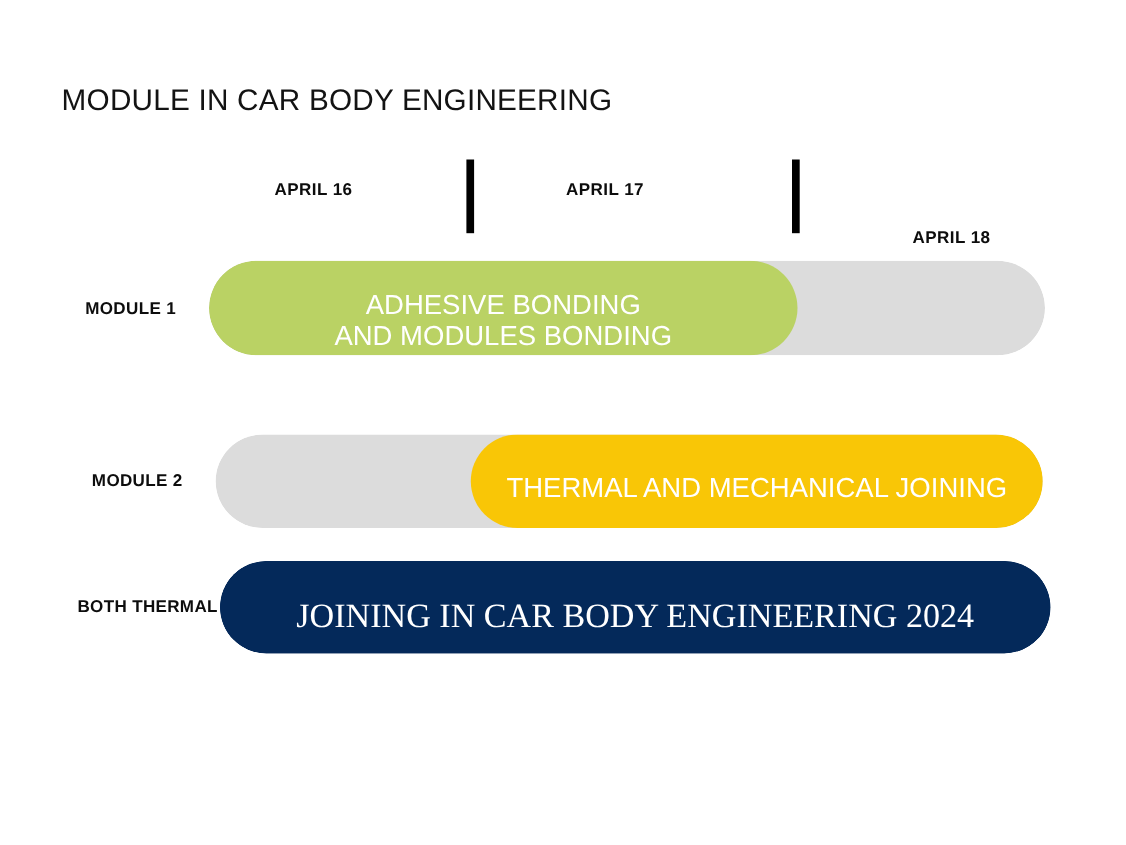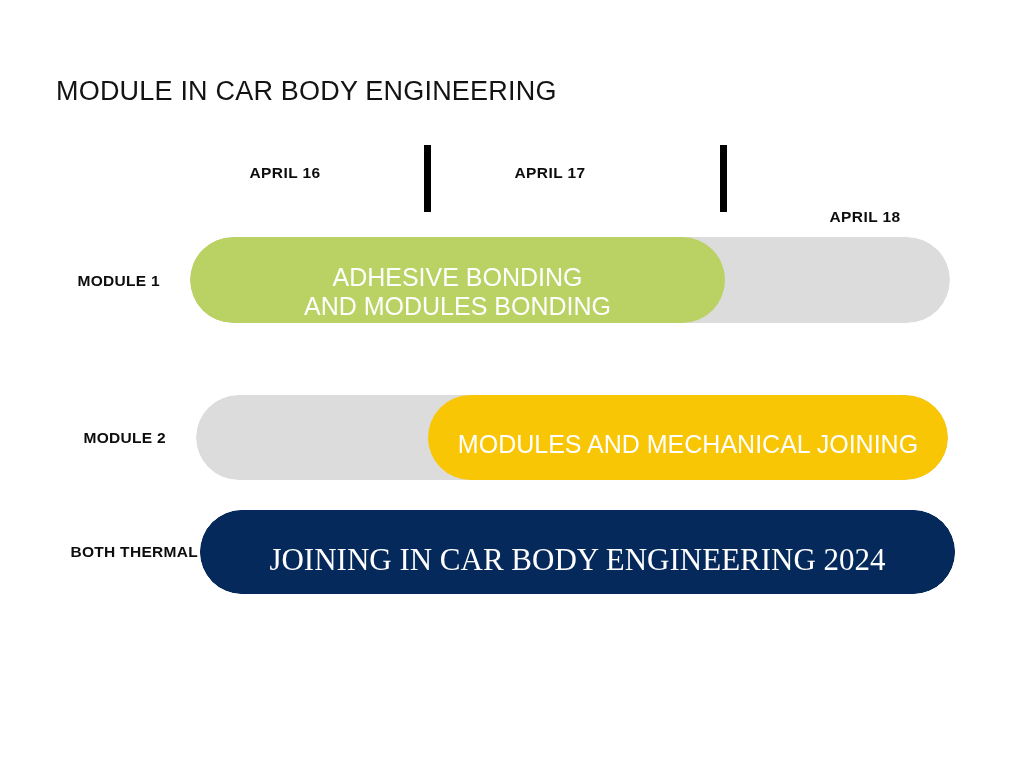--- a/index.html
+++ b/index.html
@@ -151,21 +151,21 @@
     </div>
   </div>
 
   <div class="row" id="row-module-2">
     <div class="row-label">MODULE 2</div>
     <div class="track">
       <div class="track-bg" style="background: rgb(220, 220, 220);"></div>
       <div class="fill" style="left: 30.9%; width: 69.1%; background: rgb(249, 198, 6);"></div>
     </div>
     <div class="bar-text">
-      <span>MODULES AND MECHANICAL JOINING</span>
+      <span>THERMAL AND MECHANICAL JOINING</span>
     </div>
   </div>
 
   <div class="row" id="row-both-modules">
     <div class="row-label">BOTH THERMAL</div>
     <div class="track">
       <div class="track-bg" style="background: rgb(4, 41, 90);"></div>
       <div class="fill" style="left: 0%; width: 100%; background: rgb(4, 41, 90);"></div>
     </div>
     <div class="bar-text">

